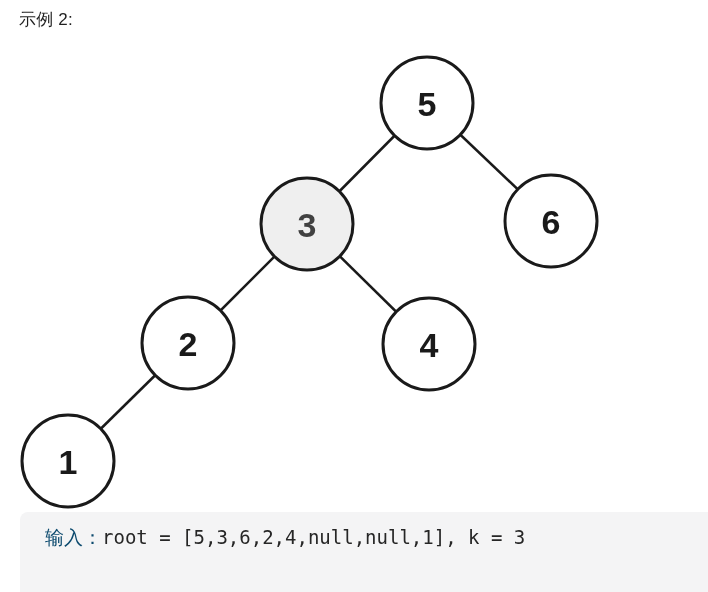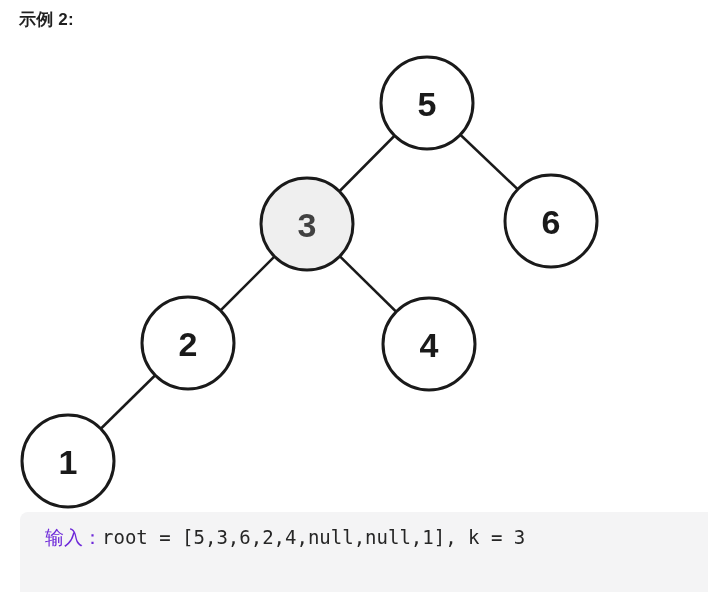--- a/index.html
+++ b/index.html
@@ -12,21 +12,21 @@
     height: 592px;
     background: #ffffff;
     overflow: hidden;
     font-family: "Liberation Sans", sans-serif;
   }
   .example-header {
     position: absolute;
     left: 19px;
     top: 8px;
     font-size: 17px;
-    font-weight: 700;
+    font-weight: 400;
     color: #1f1f1f;
     letter-spacing: 0.2px;
   }
   svg.tree-svg {
     position: absolute;
     left: 0;
     top: 0;
   }
   .code-block {
     position: absolute;
@@ -40,21 +40,21 @@
     padding: 10px 0 0 25px;
   }
   .code-line {
     font-family: "DejaVu Sans Mono", "Liberation Mono", monospace;
     font-size: 19px;
     line-height: 31px;
     color: #262626;
     white-space: pre;
   }
   .io-label {
-    color: #6d28d9;
+    color: #0c4a6e;
     margin-top: 18px;
   }
 </style>
 </head>
 <body>
 
 <div class="example-header">示例 2:</div>
 
 <svg class="tree-svg" width="708" height="592" viewBox="0 0 708 592">
     <line x1="427" y1="103" x2="307" y2="224" stroke="#1a1a1a" stroke-width="2.5"></line>

